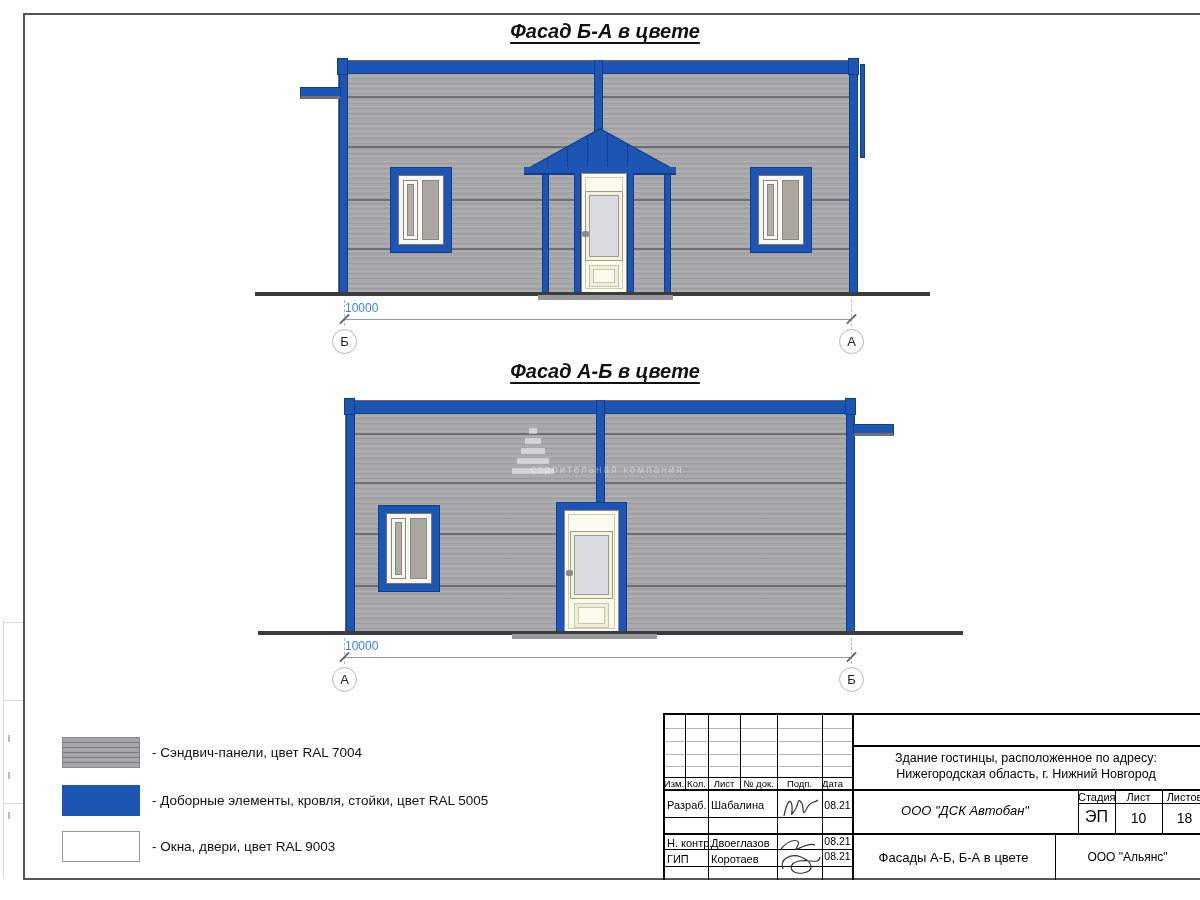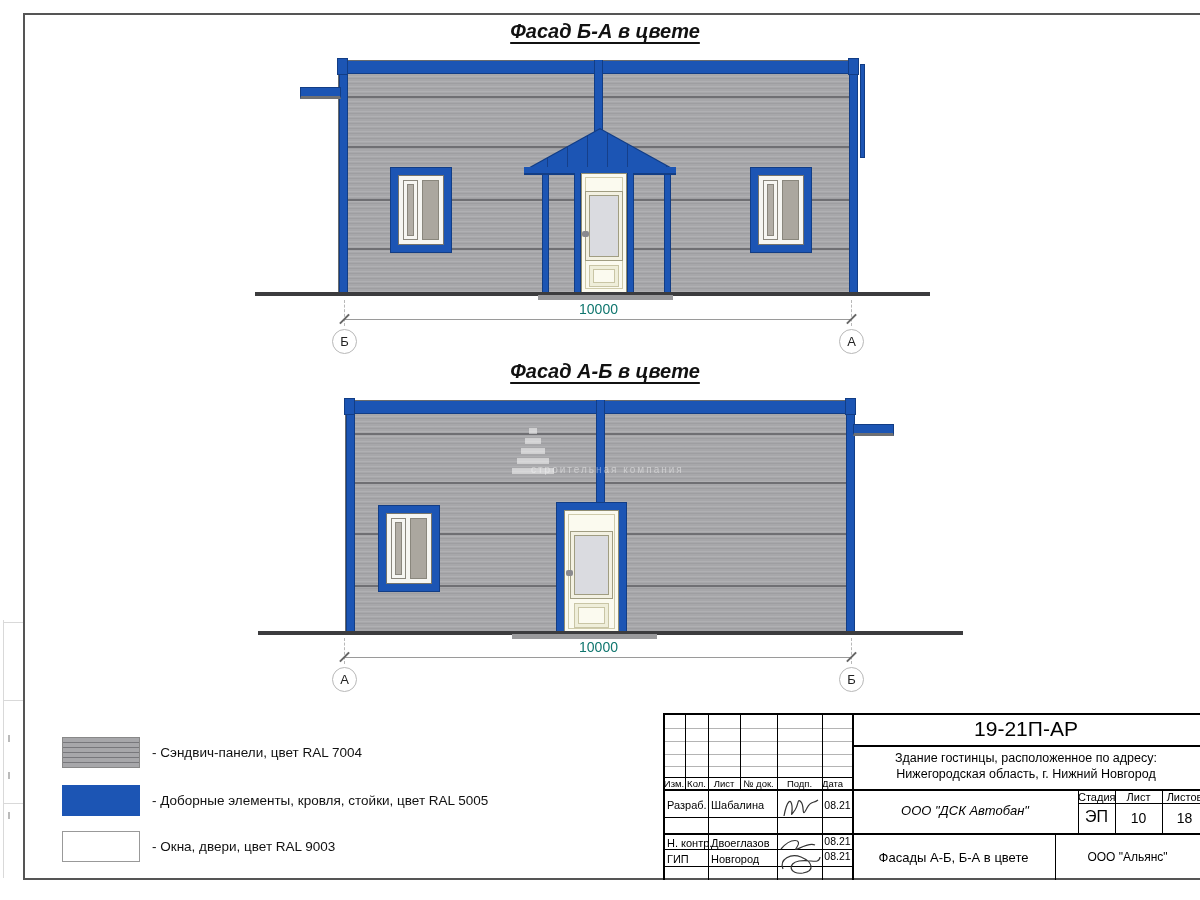--- a/index.html
+++ b/index.html
@@ -66,21 +66,21 @@
   .pane-r{flex:1;background:#aba79f;box-shadow:inset 0 0 0 1px #8a877d}
 
   
   .groundline{position:absolute;background:var(--ground)}
   .step{position:absolute;background:#9a9a9c}
 
   
   .extline{position:absolute;width:0;border-left:1px dashed #b8b8b8}
   .dimline{position:absolute;height:1px;background:var(--dim)}
   .tick{position:absolute;width:13px;height:2px;background:#666;transform:rotate(-45deg)}
-  .dimtext{position:absolute;text-align:center;font-size:14px;color:#0f766e}
+  .dimtext{position:absolute;font-size:12px;color:#3b82f6}
   .axis{position:absolute;width:25px;height:25px;border:1px solid #b8b8b8;border-radius:50%;
         display:flex;align-items:center;justify-content:center;font-size:13px;color:#222;background:#fff}
 
   
   .wm-name{position:absolute;font-family:"DejaVu Serif",serif;font-weight:bold;font-size:27px;
            color:rgba(255,255,255,.55);letter-spacing:2px;white-space:nowrap}
   .wm-sub{position:absolute;font-size:10px;color:rgba(255,255,255,.42);letter-spacing:2px;white-space:nowrap}
 
   
   .sw{position:absolute;width:78px;height:31px}
@@ -255,41 +255,40 @@
   <div class="vl" style="left:708px;top:713px;width:1px;height:167px"></div>
   <div class="vl" style="left:740px;top:713px;width:1px;height:77px"></div>
   <div class="vl" style="left:777px;top:713px;width:1px;height:167px"></div>
   <div class="vl" style="left:822px;top:713px;width:1px;height:167px"></div>
   <div class="vl" style="left:852px;top:713px;width:2px;height:167px"></div>
   <div class="vl" style="left:1078px;top:789px;width:1px;height:44px"></div>
   <div class="vl" style="left:1115px;top:789px;width:1px;height:44px"></div>
   <div class="vl" style="left:1162px;top:789px;width:1px;height:44px"></div>
   <div class="vl" style="left:1055px;top:833px;width:1px;height:47px"></div>
 
-  <div class="tb-text ctr" style="left:852px;top:717px;width:348px;font-size:21px">19-21П-АР</div>
   <div class="tb-text ctr" style="left:852px;top:767px;width:348px;font-size:12.5px">Нижегородская область, г. Нижний Новгород</div>
   <div class="tb-text ctr" style="left:852px;top:751px;width:348px;font-size:12.5px">Здание гостинцы, расположенное по адресу:</div>
 
   <div class="tb-text ctr" style="left:663px;top:778px;width:22px;font-size:9.5px">Изм.</div>
   <div class="tb-text ctr" style="left:685px;top:778px;width:23px;font-size:9.5px">Кол.</div>
   <div class="tb-text ctr" style="left:708px;top:778px;width:32px;font-size:9.5px">Лист</div>
   <div class="tb-text ctr" style="left:740px;top:778px;width:37px;font-size:9.5px">№ док.</div>
   <div class="tb-text ctr" style="left:777px;top:778px;width:45px;font-size:9.5px">Подп.</div>
   <div class="tb-text ctr" style="left:822px;top:778px;width:18px;font-size:9.5px">Дата</div>
 
   <div class="tb-text" style="left:667px;top:799px;font-size:11px">Разраб.</div>
   <div class="tb-text" style="left:711px;top:799px;font-size:11px">Шабалина</div>
   <div class="tb-text ctr" style="left:823px;top:799px;width:29px;font-size:10.5px">08.21</div>
 
   <div class="tb-text" style="left:667px;top:837px;font-size:11px">Н. контр.</div>
   <div class="tb-text" style="left:711px;top:837px;font-size:11px">Двоеглазов</div>
   <div class="tb-text ctr" style="left:823px;top:835px;width:29px;font-size:10.5px">08.21</div>
 
   <div class="tb-text" style="left:667px;top:853px;font-size:11px">ГИП</div>
-  <div class="tb-text" style="left:711px;top:853px;font-size:11px">Новгород</div>
+  <div class="tb-text" style="left:711px;top:853px;font-size:11px">Коротаев</div>
   <div class="tb-text ctr" style="left:823px;top:850px;width:29px;font-size:10.5px">08.21</div>
 
   <svg class="abs" style="left:781px;top:794px" width="40" height="28" viewBox="0 0 40 28">
     <path d="M3 22 C6 6, 10 4, 11 12 C12 20, 8 24, 14 16 C18 10, 16 4, 20 8 C24 12, 20 26, 26 14 C30 6, 32 10, 37 6" fill="none" stroke="#333" stroke-width="1.2"></path>
   </svg>
   <svg class="abs" style="left:777px;top:835px" width="46" height="42" viewBox="0 0 46 42">
     <path d="M4 14 C14 2, 26 4, 20 12 C14 20, 30 6, 38 10 M6 34 C2 24, 14 18, 24 22 C36 27, 38 36, 26 38 C12 40, 10 28, 22 26 C34 24, 42 30, 43 22" fill="none" stroke="#333" stroke-width="1.2"></path>
   </svg>
 
   <div class="tb-text ctr" style="left:852px;top:803px;width:226px;font-size:13px;font-style:italic">ООО "ДСК Автобан"</div>

